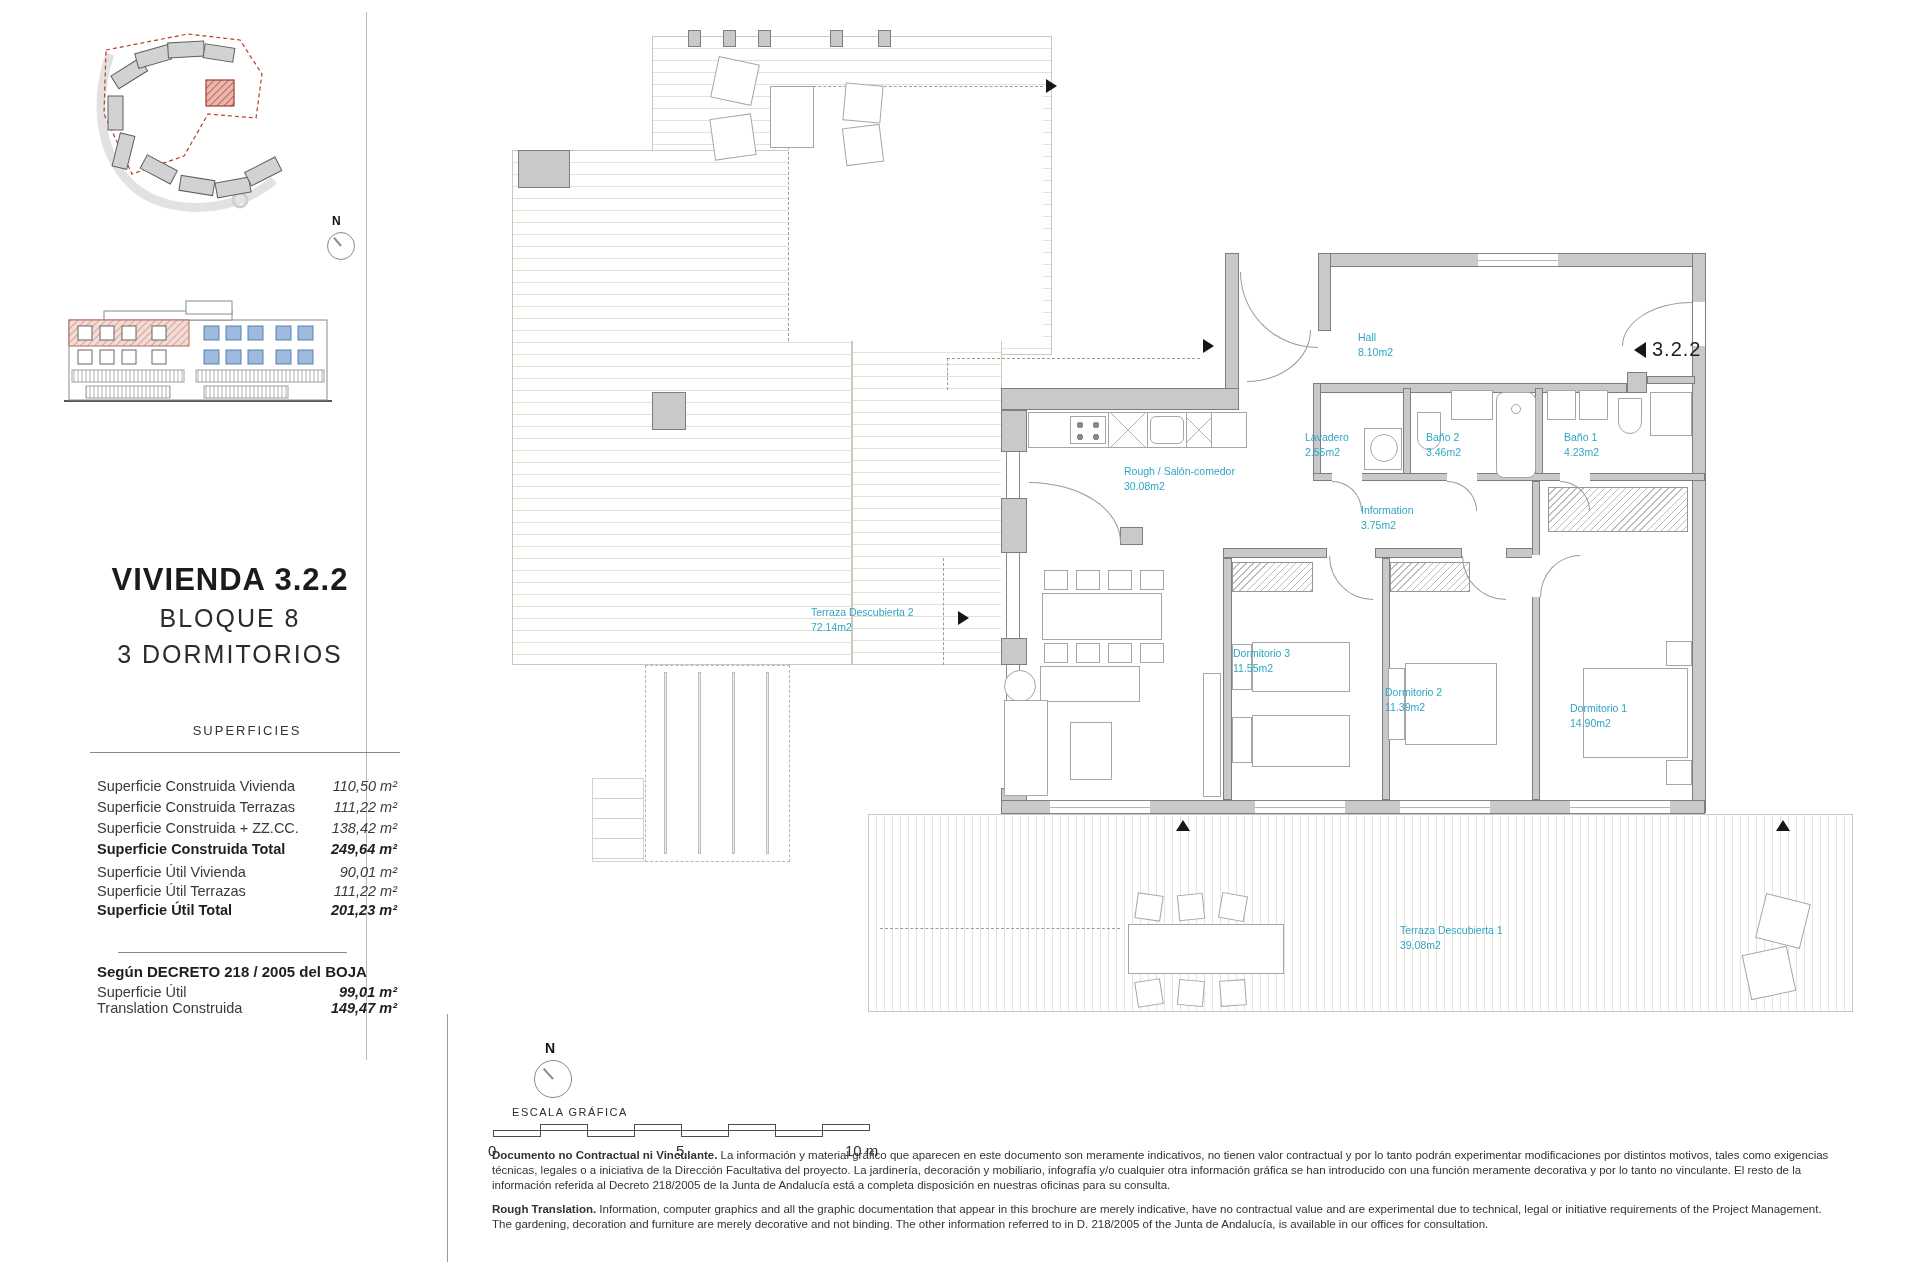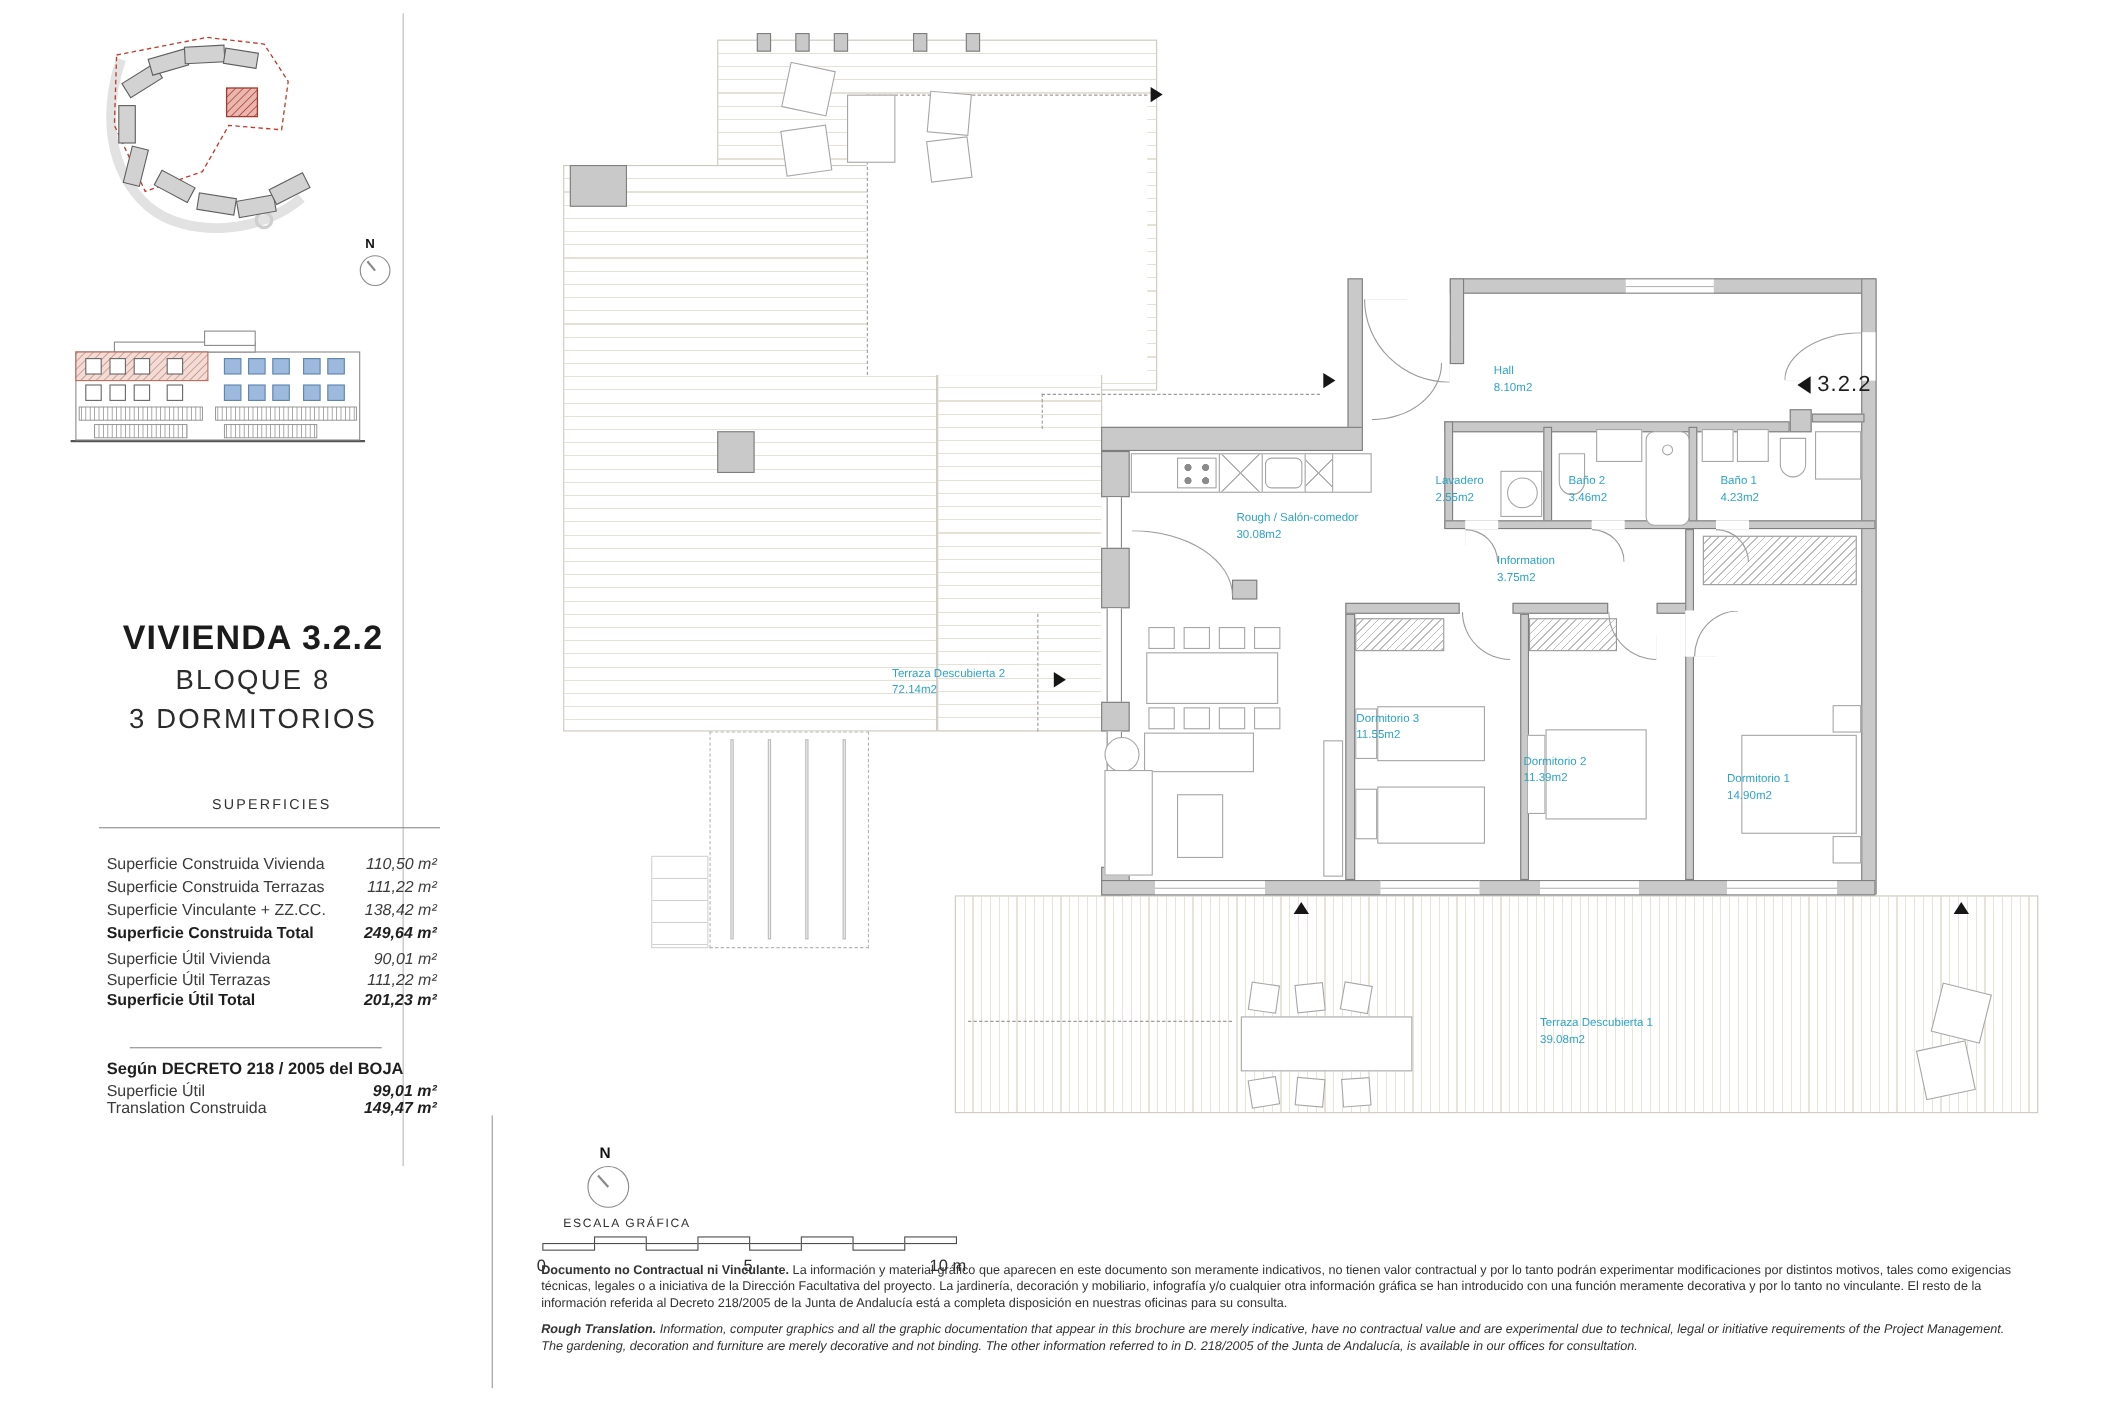--- a/index.html
+++ b/index.html
@@ -43,21 +43,21 @@
   .srow .v{font-style:italic}
   .srow.b{font-weight:bold;color:#1e1e1e}
   .dec-head{position:absolute;left:97px;top:963px;font-size:15px;font-weight:bold;color:#1e1e1e}
   .srow.dv .v{font-weight:bold;color:#1e1e1e}
   .compass{position:absolute;border:1px solid #8a8a8a;border-radius:50%;background:#fff}
   .needle{position:absolute;width:2px;background:#8a8a8a;transform-origin:bottom center}
   .nlab{position:absolute;font-weight:bold;color:#111}
   .sb i{position:absolute;width:48px;height:7px;border:1px solid #4d4d4d;background:#fff;box-sizing:border-box}
   .tick{position:absolute;font-size:15px;color:#2e2e2e}
   .disc{position:absolute;left:492px;width:1345px;font-size:11.5px;line-height:15px;color:#333;margin:0}
-  .disc.en{font-style:italic}
+  .disc.en{}
   .post{position:absolute;width:3px;background:#eee;border:1px solid #bdbdbd;box-sizing:border-box}
 </style>
 </head>
 <body>
 
 <div class="abs" style="left:366px;top:12px;width:1px;height:1048px;background:#b9b9b9"></div>
 
 <svg class="abs" style="left:88px;top:22px" width="210" height="195" viewBox="0 0 210 195">
   <defs>
     <pattern id="redh" width="5" height="5" patternUnits="userSpaceOnUse" patternTransform="rotate(45)">
@@ -141,21 +141,21 @@
 
 <div class="srow" style="top:778px">
     <span>Superficie Construida Vivienda</span>
     <span class="v">110,50 m²</span>
   </div>
 <div class="srow" style="top:799px">
     <span>Superficie Construida Terrazas</span>
     <span class="v">111,22 m²</span>
   </div>
 <div class="srow" style="top:820px">
-    <span>Superficie Vinculante + ZZ.CC.</span>
+    <span>Superficie Construida + ZZ.CC.</span>
     <span class="v">138,42 m²</span>
   </div>
 <div class="srow b" style="top:841px">
     <span>Superficie Construida Total</span>
     <span class="v">249,64 m²</span>
   </div>
 <div class="srow" style="top:864px">
     <span>Superficie Útil Vivienda</span>
     <span class="v">90,01 m²</span>
   </div>

